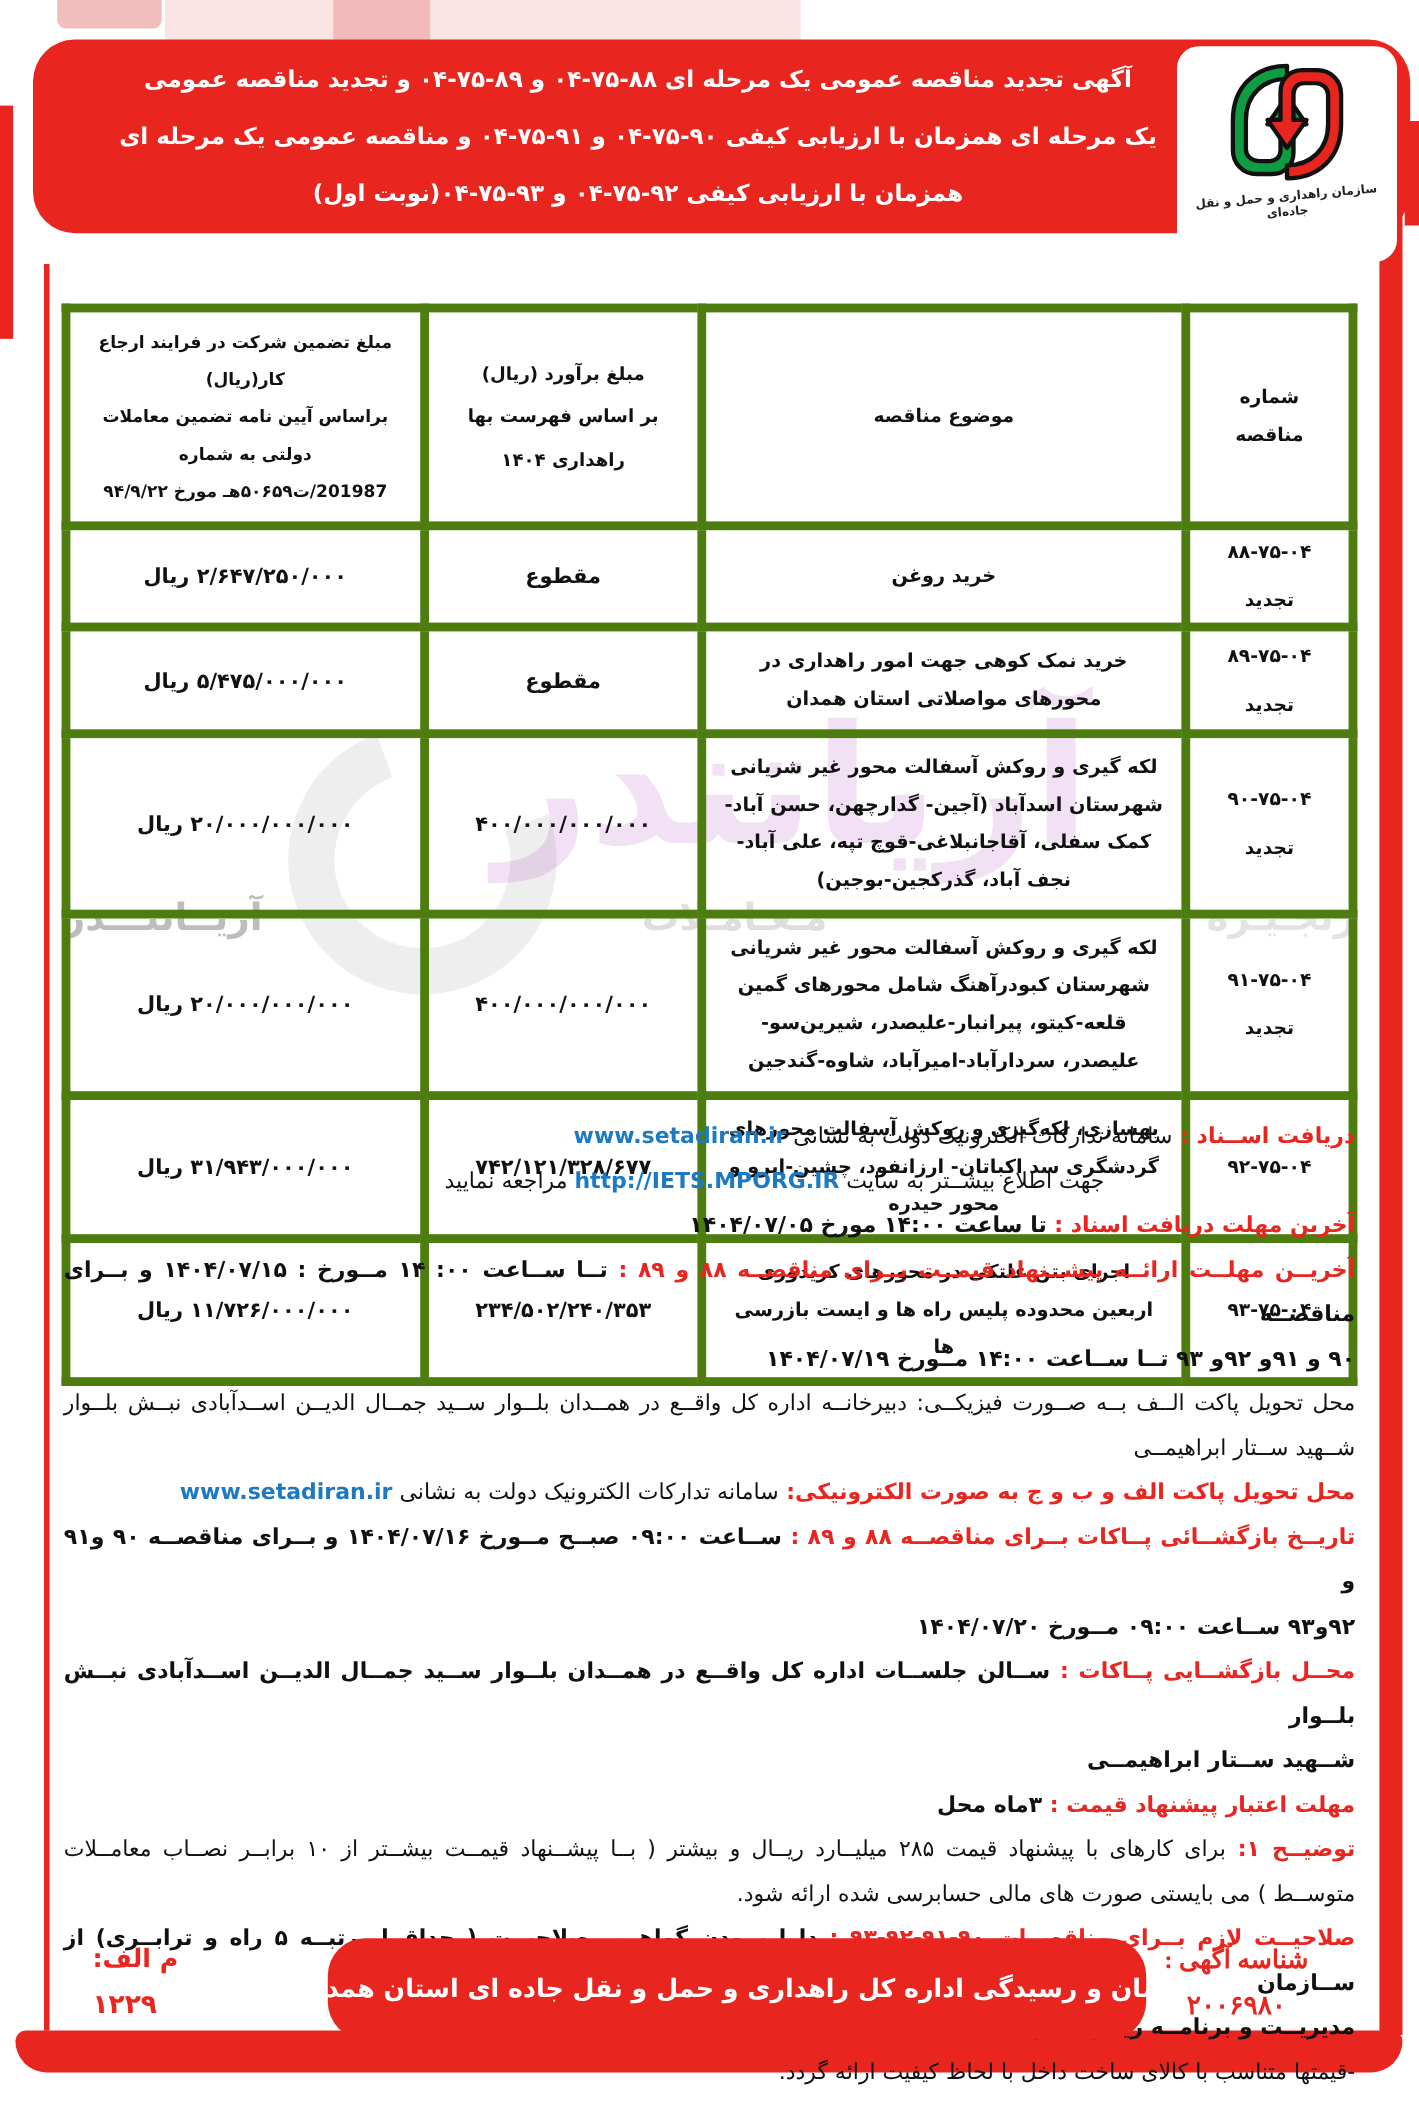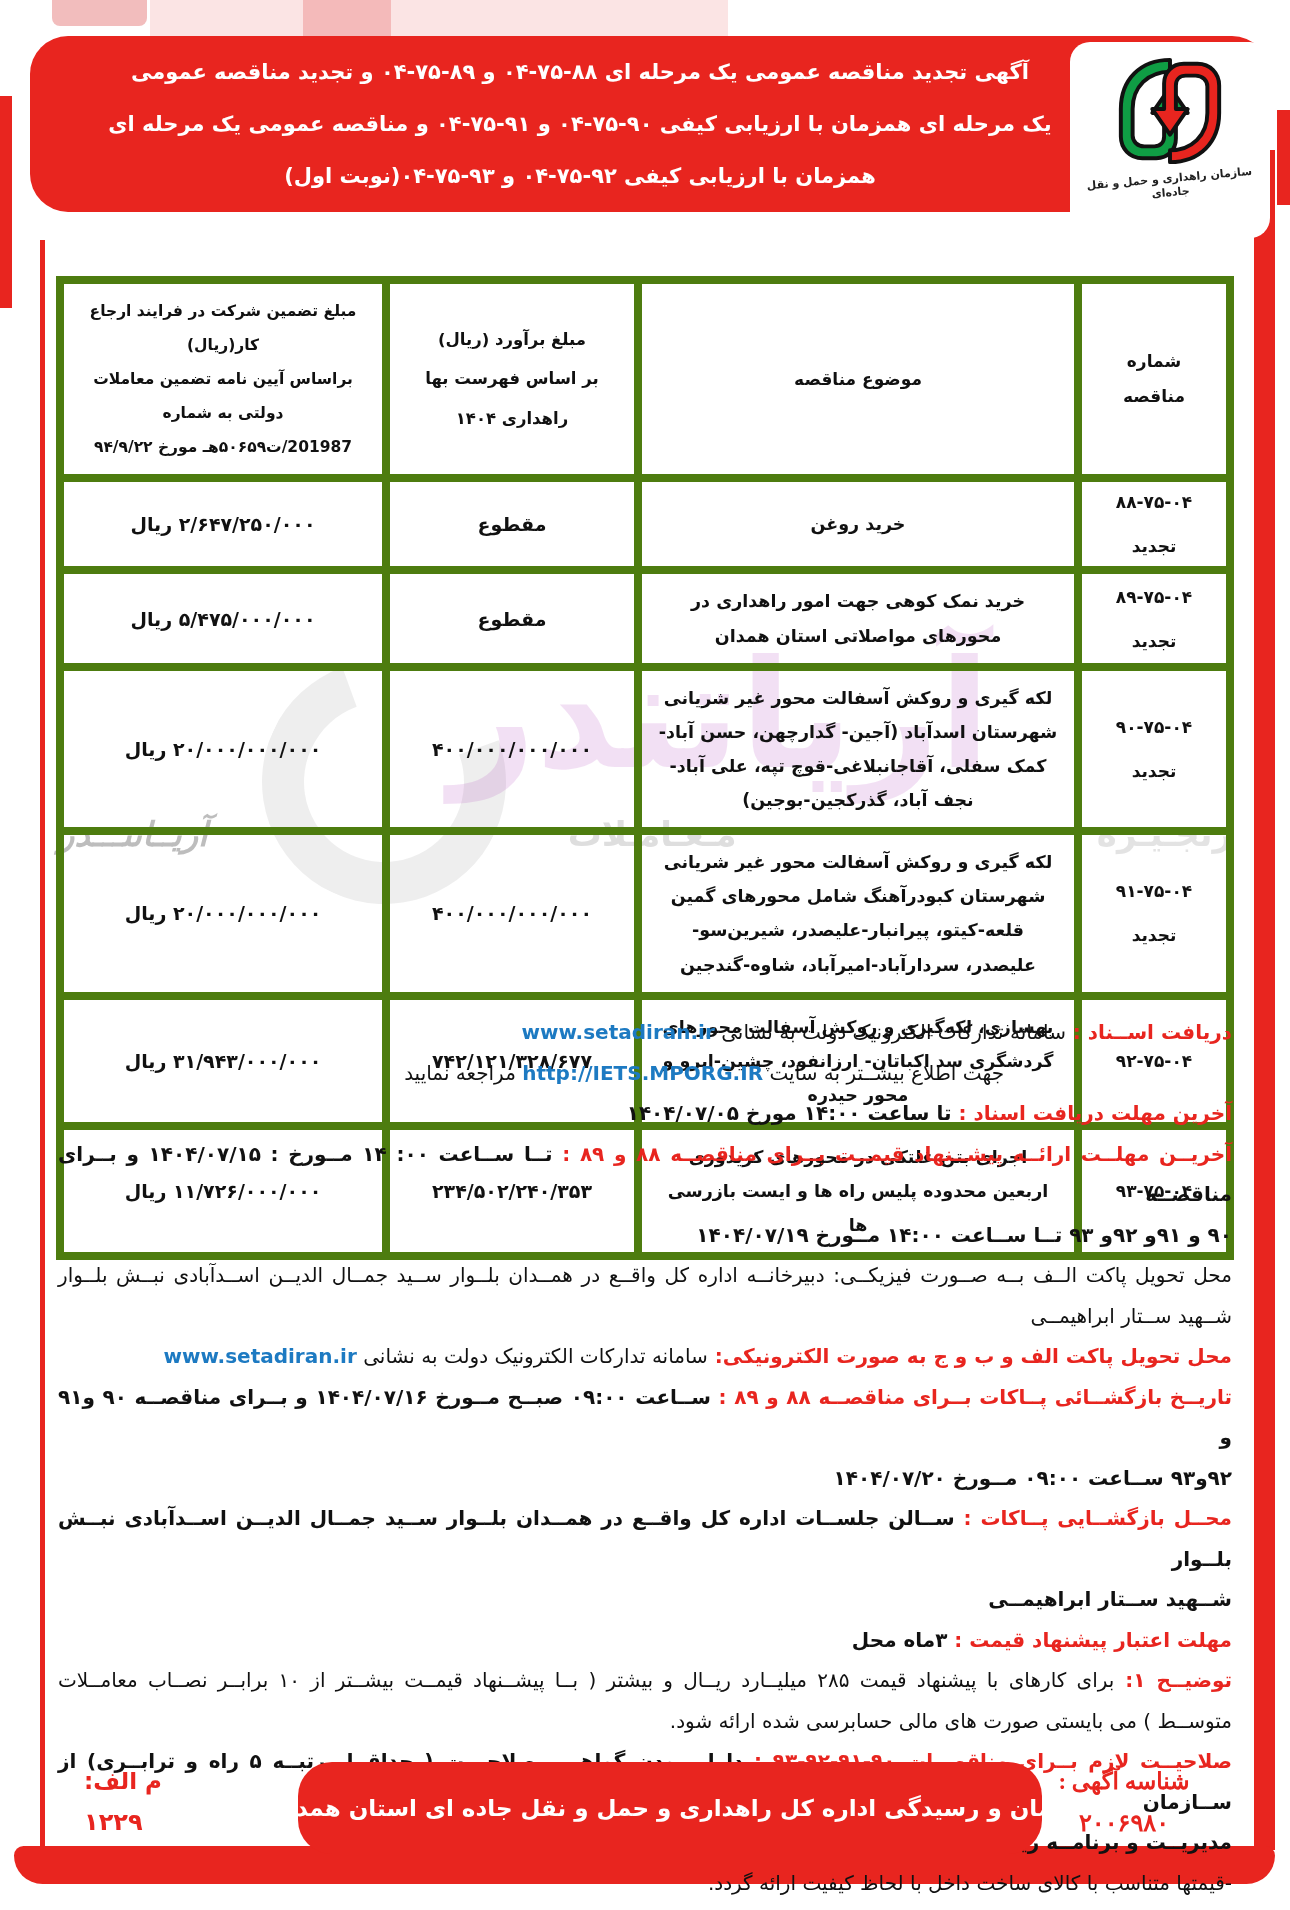--- a/index.html
+++ b/index.html
@@ -13,21 +13,21 @@
 
   
   .edge-left-top{position:absolute;left:0;top:96px;width:12px;height:212px;background:#e8251f;}
   .edge-left{position:absolute;left:40px;top:240px;width:5px;height:1606px;background:#e8251f;}
   .edge-right{position:absolute;left:1254px;top:150px;width:21px;height:1700px;background:#e8251f;}
   .edge-right2{position:absolute;left:1277px;top:110px;width:13px;height:95px;background:#e8251f;}
   .bottom-bar{position:absolute;left:14px;top:1846px;width:1261px;height:38px;background:#e8251f;
               border-radius:10px 10px 30px 30px;}
 
   
-  .banner{position:absolute;left:30px;top:36px;width:1240px;height:176px;background:#e8251f;border-radius:38px;}
+  .banner{position:absolute;left:30px;top:36px;width:1240px;height:176px;background:#e8251f;border-radius:38px;padding-left:12px;}
   .title{position:absolute;left:50px;top:10px;width:1000px;text-align:center;color:#fff;
          font-weight:bold;font-size:21px;}
   .title div{line-height:52px;}
   .logo-box{position:absolute;left:1070px;top:42px;width:200px;height:196px;background:#fff;border-radius:20px;
             display:flex;flex-direction:column;align-items:center;padding-top:10px;box-sizing:border-box;}
   .logo-cap{font-size:11px;color:#222;font-weight:bold;transform:rotate(-5deg);margin-top:2px;text-align:center;line-height:1.3;}
 
   
   .tenders{position:absolute;left:56px;top:276px;width:1170px;border-collapse:collapse;table-layout:fixed;
            border:3px solid #111;}
@@ -44,21 +44,21 @@
 
   
   .wm-big{position:absolute;left:240px;top:628px;width:960px;text-align:center;font-size:150px;font-weight:bold;
           color:#a21caf;opacity:.13;letter-spacing:8px;pointer-events:none;}
   .wm-ring{position:absolute;left:262px;top:660px;width:160px;height:160px;border:42px solid #777;border-radius:50%;
            opacity:.12;transform:rotate(25deg);border-top-color:transparent;pointer-events:none;}
   .wm-strip{position:absolute;left:58px;top:814px;width:1174px;display:flex;justify-content:space-between;
             font-size:34px;font-weight:bold;color:#777;pointer-events:none;}
   .wm-strip span:nth-child(1){opacity:.20;}
   .wm-strip span:nth-child(2){opacity:.24;}
-  .wm-strip span:nth-child(3){opacity:.48;letter-spacing:2px;font-style:italic;}
+  .wm-strip span:nth-child(3){opacity:.48;letter-spacing:2px;}
 
   
   .fnotes{position:absolute;left:58px;top:1012px;width:1174px;font-size:20px;}
   .fline{line-height:40.5px;}
   .al-right{text-align:right;}
   .al-center{text-align:right;}
   .al-indent{text-align:right;padding-right:228px;}
   .al-justify{text-align:justify;text-align-last:justify;}
   .seg-red{color:#e8251f;font-weight:bold;}
   .seg-bold{font-weight:bold;}

